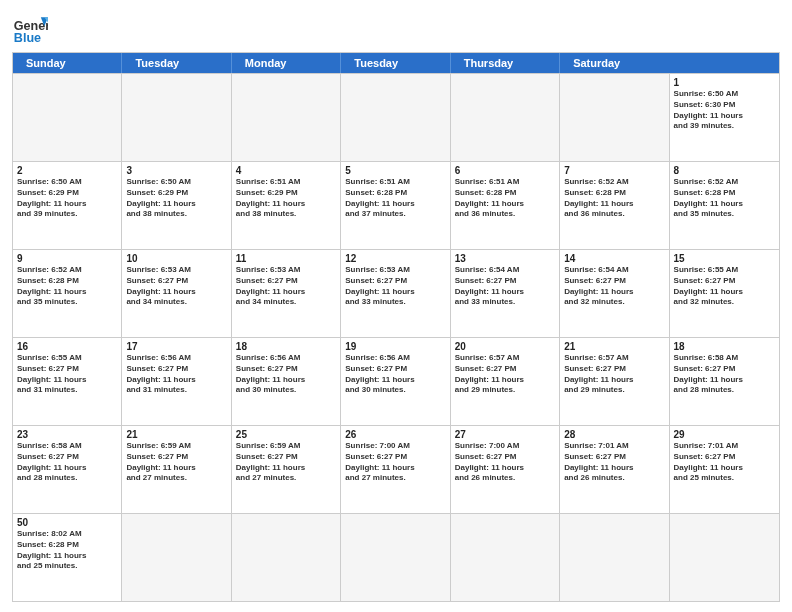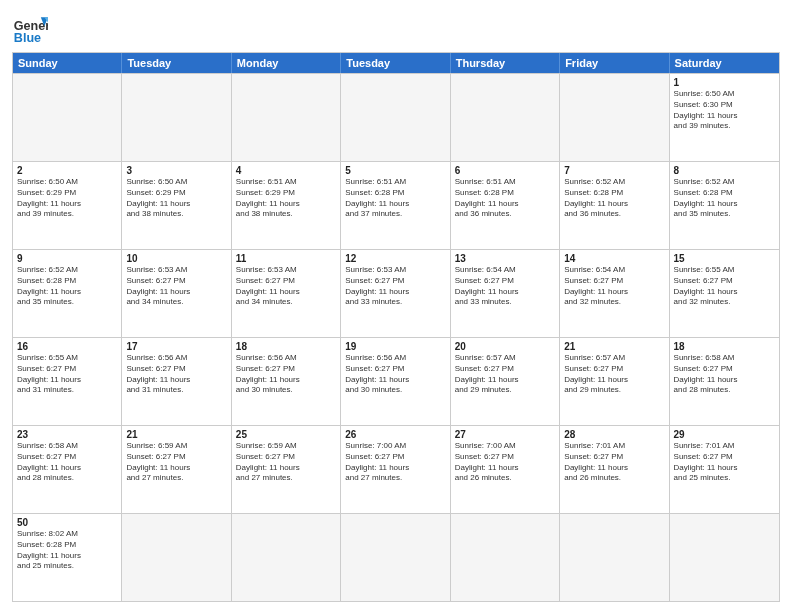--- a/index.html
+++ b/index.html
@@ -53,21 +53,21 @@
     }
     .cal-header {
       display: grid;
       grid-template-columns: repeat(7, 1fr);
       background: #2a6fc9;
     }
     .cal-header-cell {
       color: #fff;
       font-size: 11px;
       font-weight: bold;
-      padding: 4px 5px;
+      padding: 4px 13px;
       border-right: 1px solid #5590d9;
     }
     .cal-header-cell:last-child { border-right: none; }
     .cal-body {
       flex: 1;
       display: flex;
       flex-direction: column;
     }
     .cal-row {
       display: grid;
@@ -88,20 +88,21 @@
     .day-num {
       font-size: 10px;
       font-weight: bold;
       margin-bottom: 1px;
       color: #222;
     }
     .cell-text {
       font-size: 8px;
       line-height: 1.35;
       color: #333;
+      font-weight: bold;
     }
   </style>
 </head>
 <body>
 
 <div class="page">
   <div class="header">
     <div class="logo">
       <svg class="logo-icon" viewBox="0 0 40 40">
         <text x="2" y="22" font-size="14" font-weight="bold" fill="#333">General</text>
@@ -116,21 +117,20 @@
     </div>
   </div>
 
   <div class="calendar">
     <div class="cal-header" id="cal-header-row">
         <div class="cal-header-cell">Sunday</div>
         <div class="cal-header-cell">Tuesday</div>
         <div class="cal-header-cell">Monday</div>
         <div class="cal-header-cell">Tuesday</div>
         <div class="cal-header-cell">Thursday</div>
-        <div class="cal-header-cell">Friday</div>
         <div class="cal-header-cell">Saturday</div>
       </div>
     <div class="cal-body" id="cal-body">
         <div class="cal-row">
           <div class="cal-cell empty"></div>
           <div class="cal-cell empty"></div>
           <div class="cal-cell empty"></div>
           <div class="cal-cell empty"></div>
           <div class="cal-cell empty"></div>
           <div class="cal-cell empty"></div>

